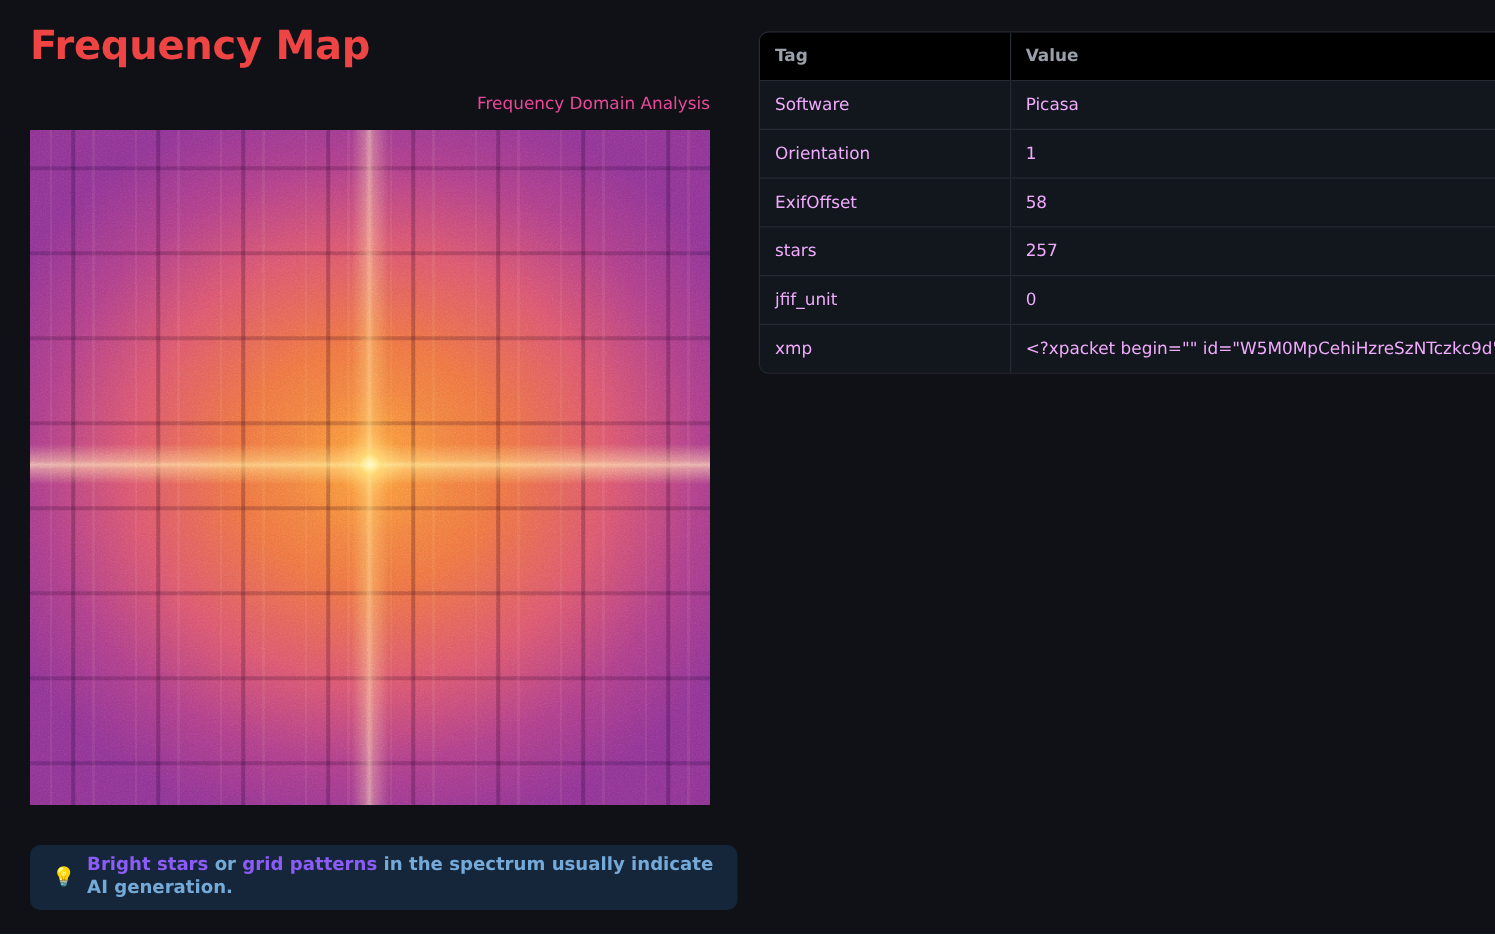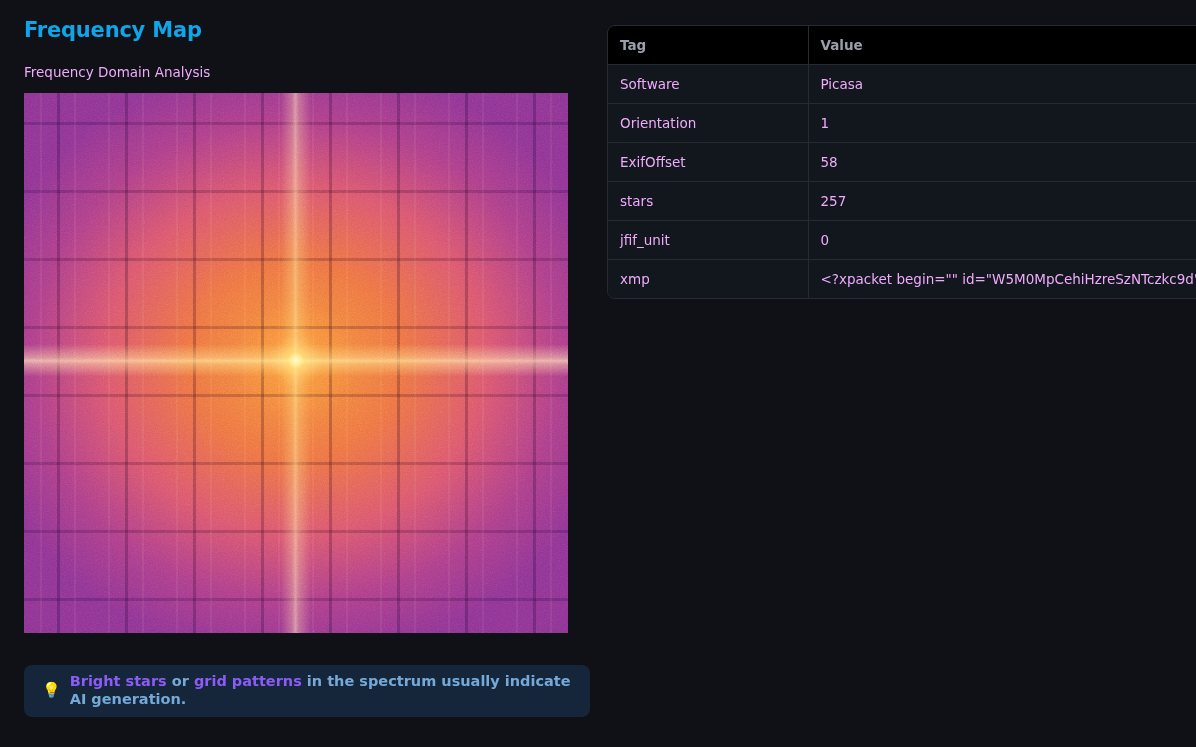--- a/index.html
+++ b/index.html
@@ -35,39 +35,39 @@
     width: 596px;
     flex: 0 0 596px;
     position: relative;
     overflow: hidden;
     height: 747px;
   }
 
   
   h1.section-title {
     margin: 0;
-    font-size: 21px;
+    font-size: 32px;
     font-weight: 700;
-    color: #0ea5e9;
+    color: #ef4444;
     letter-spacing: -0.2px;
     line-height: 1;
   }
   .col-left h1.section-title { padding: 20px 0 0 24px; }
   .col-right h1.section-title { padding: 20px 0 0 7px; }
 
   
   .fmap-wrap {
     margin-top: 25px;
     padding-left: 24px;
   }
   .fmap-title {
     width: 566px;
-    text-align: left;
+    text-align: right;
     font-size: 13.5px;
-    color: #f0abfc;
+    color: #ec4899;
     line-height: 1;
     margin-bottom: 13px;
     padding-right: 22px;
   }
 
   .spectrum {
     position: relative;
     width: 544px;
     height: 540px;
     overflow: hidden;

